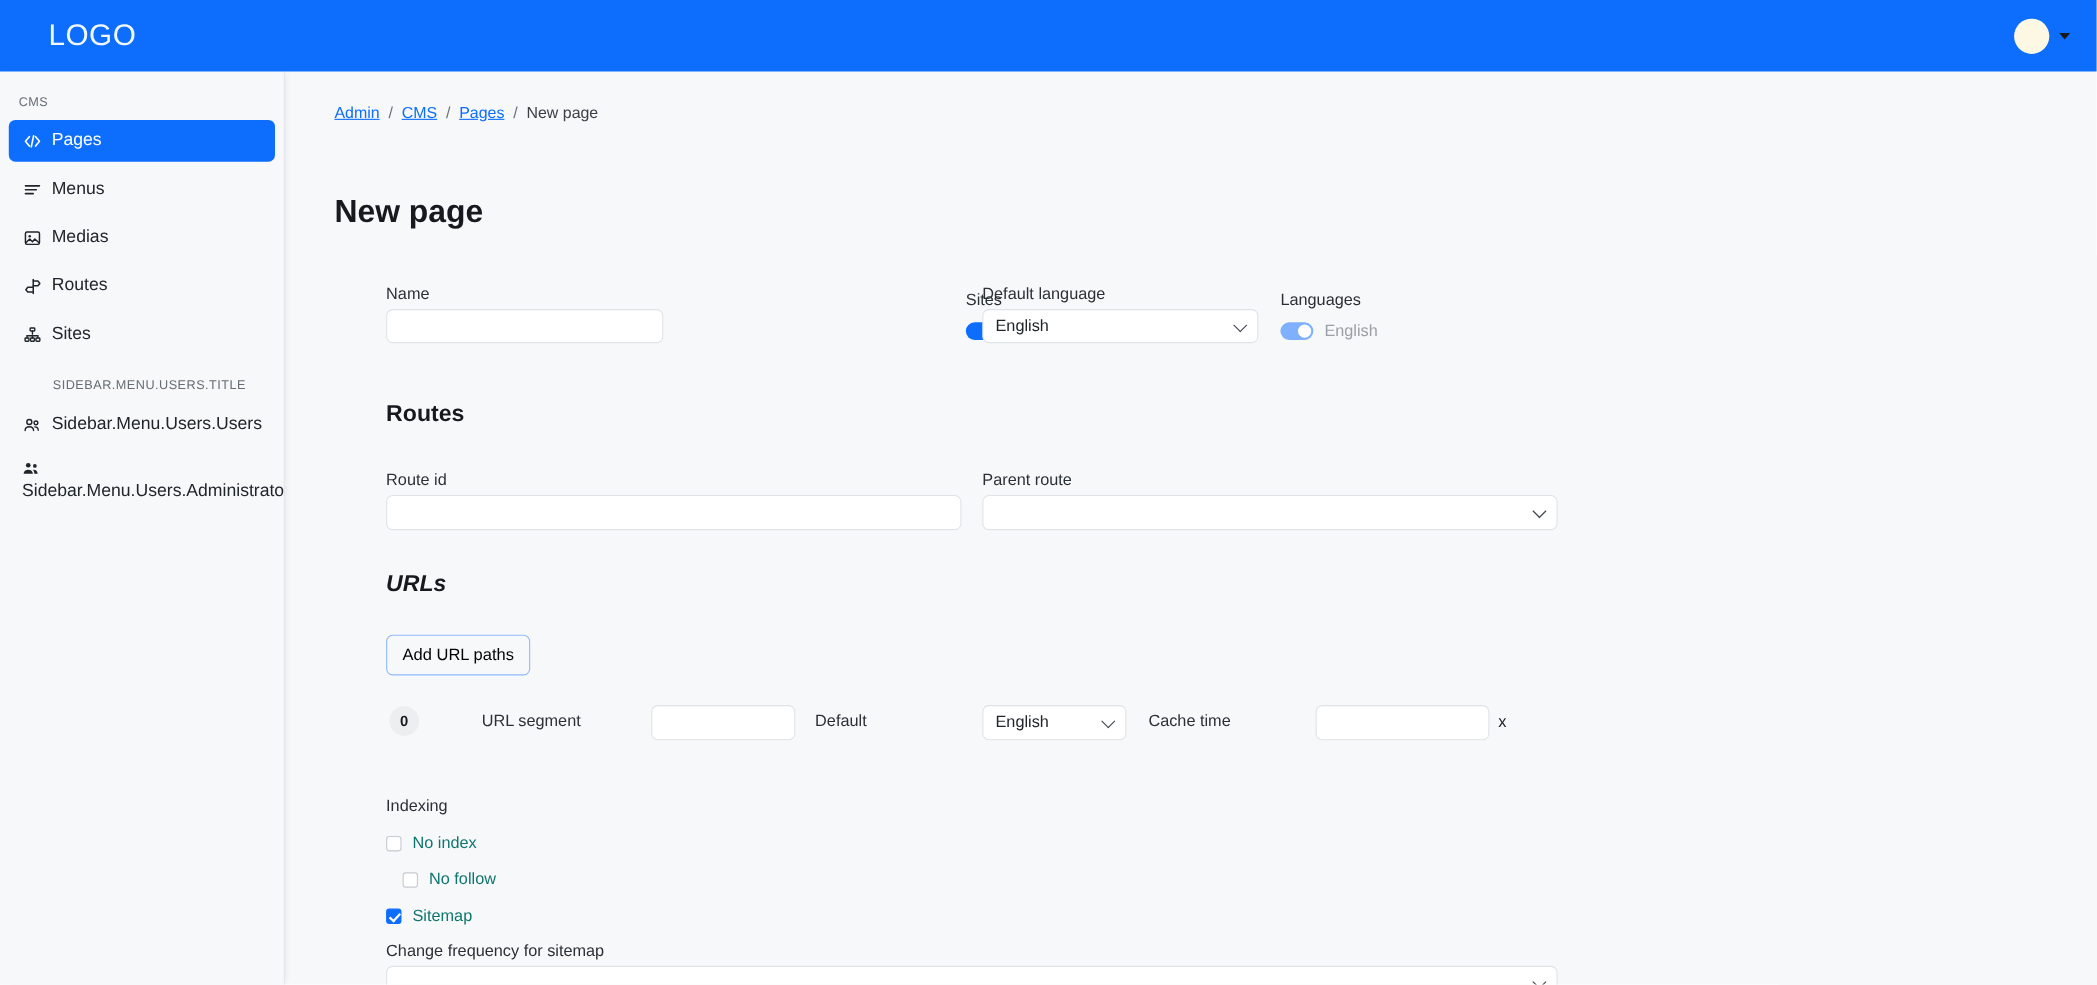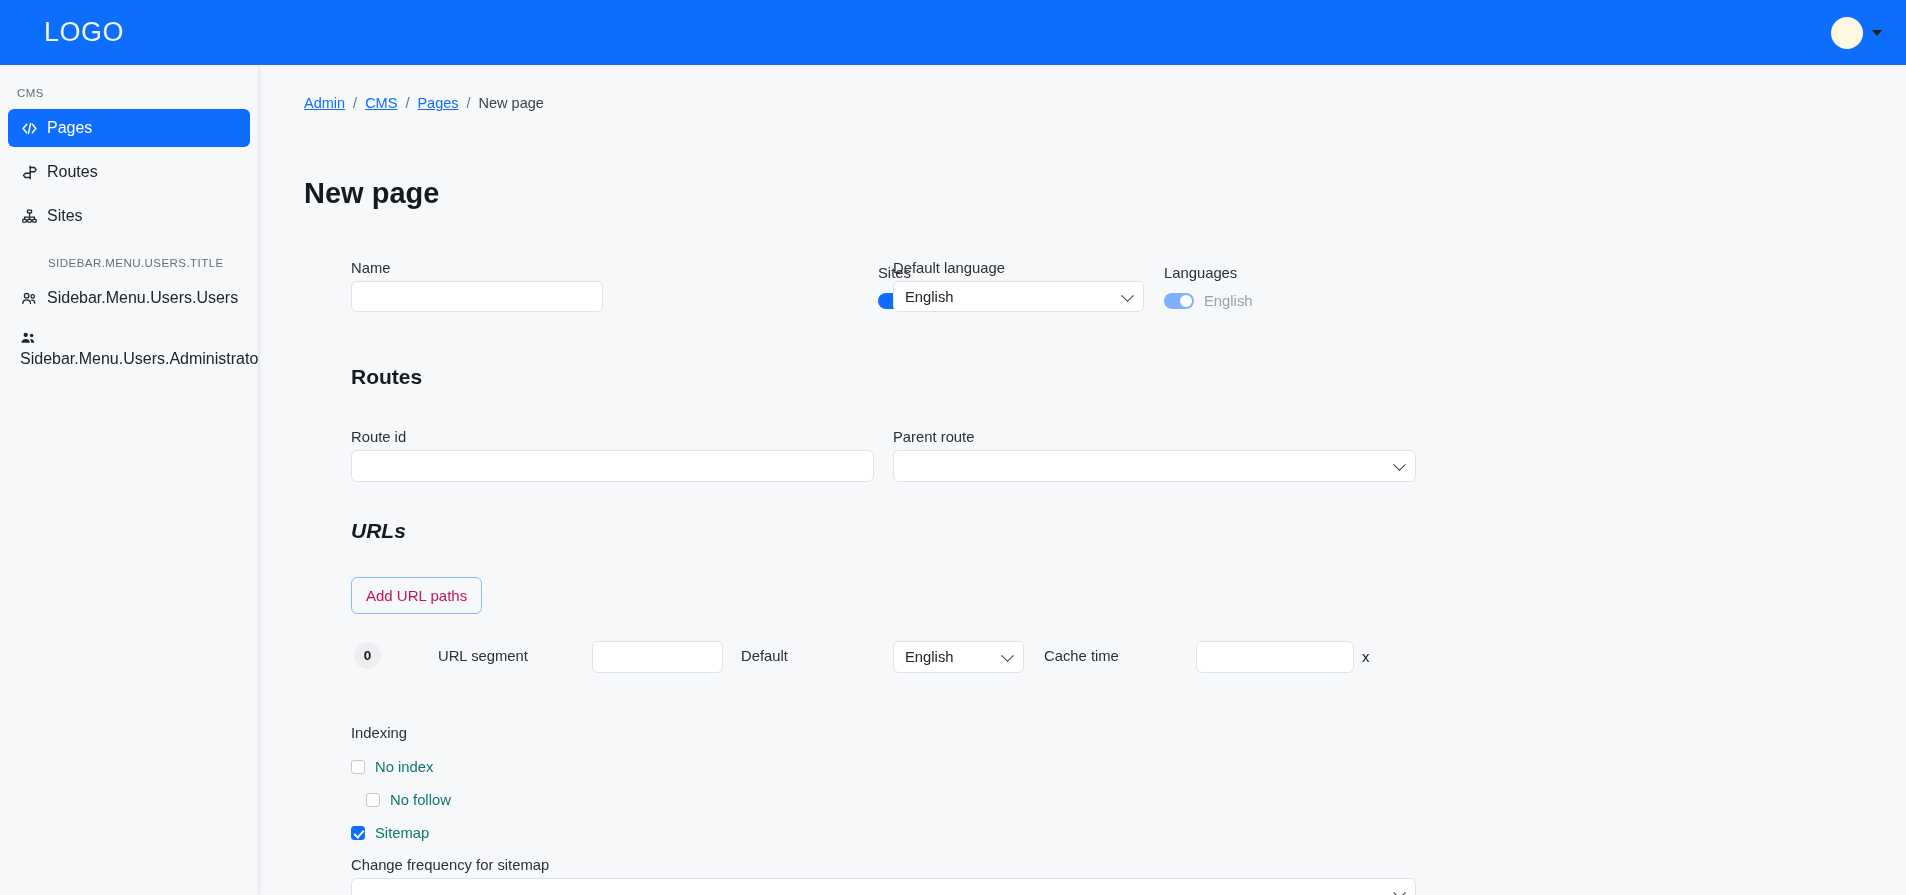--- a/index.html
+++ b/index.html
@@ -174,21 +174,21 @@
     left: 4px; top: 1px; width: 4px; height: 8px;
     border-right: 2px solid #fff; border-bottom: 2px solid #fff;
     transform: rotate(42deg);
   }
   .cb-row { display: flex; align-items: center; gap: 10px; }
   .cb-label { font-size: 14.8px; color: #0f766e; }
 
   .btn-outline {
     border: 1px solid #90b9fd;
     background: transparent;
-    color: #be185d;
+    color: #000000;
     border-radius: 6px;
     font-size: 15px;
     padding: 9px 14px;
     cursor: pointer;
     font-family: "Liberation Sans", sans-serif;
   }
   .idx-badge {
     width: 27px; height: 27px; border-radius: 50%;
     background: #eceef0; color: #16191d;
     display: flex; align-items: center; justify-content: center;
@@ -219,22 +219,42 @@
     <span class="side-icon ico">
       <svg width="17" height="17" viewBox="0 0 24 24" fill="none" stroke="currentColor" stroke-width="2.1" stroke-linecap="round" stroke-linejoin="round">
           <polyline points="8 6 3 12 8 18"></polyline>
           <polyline points="16 6 21 12 16 18"></polyline>
           <line x1="13.5" y1="5" x2="10.5" y2="19"></line>
         </svg>
     </span>
     <span>Pages</span>
   </div>
 
-
-
+  <div class="side-item">
+    <span class="side-icon ico">
+      <svg width="17" height="17" viewBox="0 0 24 24" fill="none" stroke="currentColor" stroke-width="2" stroke-linecap="round">
+          <line x1="3" y1="7" x2="21" y2="7"></line>
+          <line x1="3" y1="12" x2="17" y2="12"></line>
+          <line x1="3" y1="17" x2="13" y2="17"></line>
+        </svg>
+    </span>
+    <span>Menus</span>
+  </div>
+
+
+  <div class="side-item">
+    <span class="side-icon ico">
+      <svg width="17" height="17" viewBox="0 0 24 24" fill="none" stroke="currentColor" stroke-width="1.9" stroke-linejoin="round">
+          <rect x="3" y="4" width="18" height="16" rx="2"></rect>
+          <circle cx="8.5" cy="9.5" r="1.6" fill="currentColor" stroke="none"></circle>
+          <path d="M3.5 18l5-5 3.5 3.5L15 13l5.5 5"></path>
+        </svg>
+    </span>
+    <span>Medias</span>
+  </div>
 
   <div class="side-item">
     <span class="side-icon ico">
       <svg width="17" height="17" viewBox="0 0 24 24" fill="none" stroke="currentColor" stroke-width="1.9" stroke-linecap="round" stroke-linejoin="round">
           <line x1="13" y1="3" x2="13" y2="21"></line>
           <path d="M13 5h6l2.5 3L19 11h-6"></path>
           <path d="M13 13H6l-2.5 3L6 19h7"></path>
         </svg>
     </span>
     <span>Routes</span>

